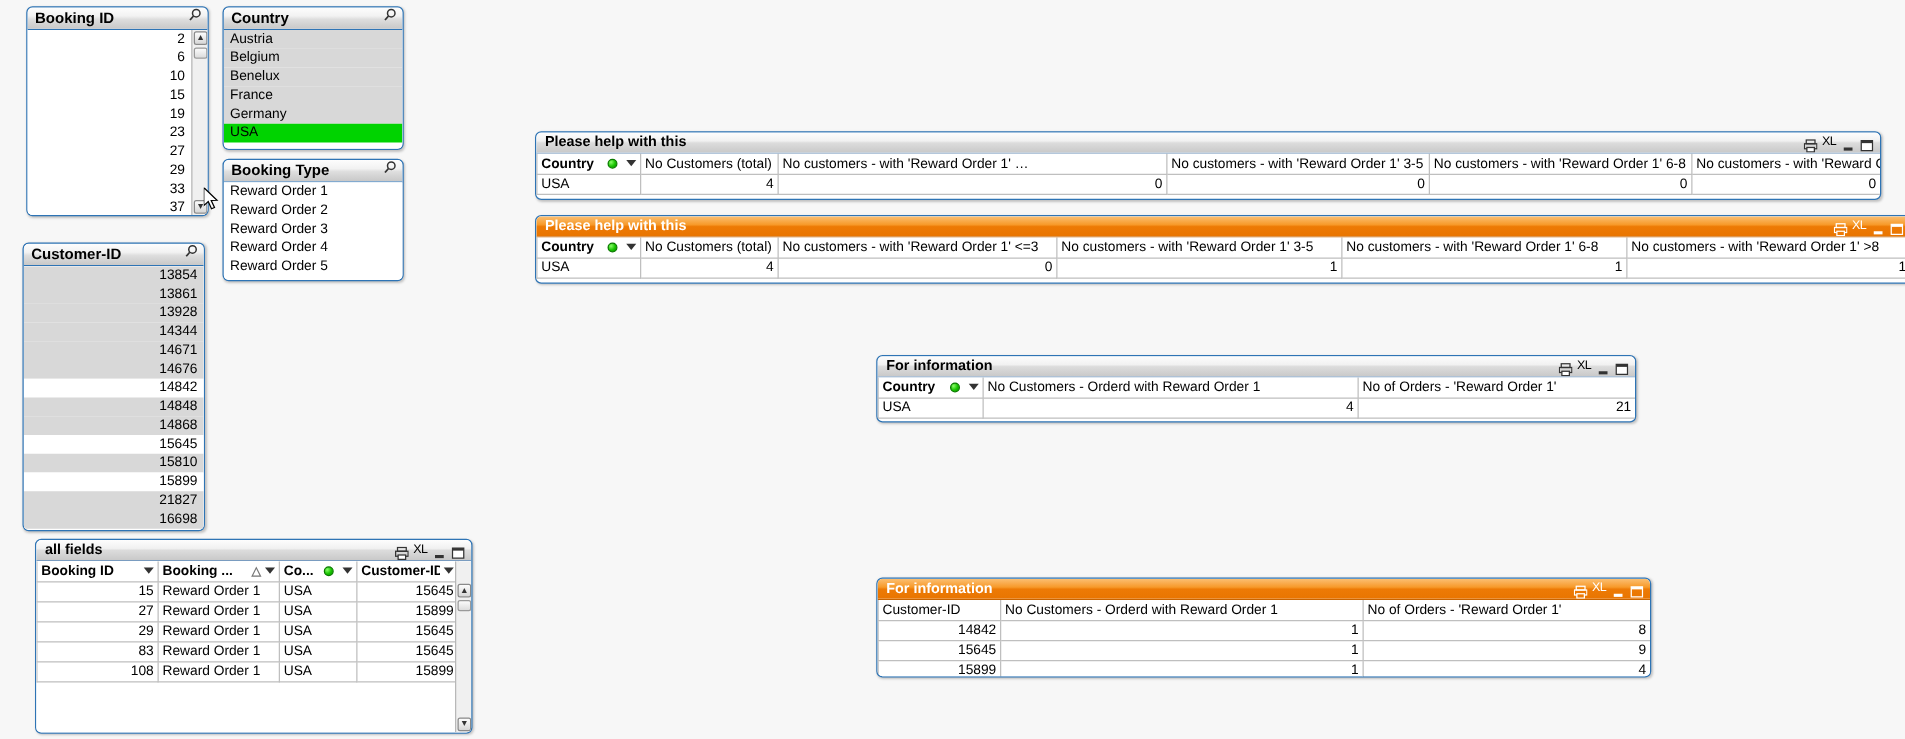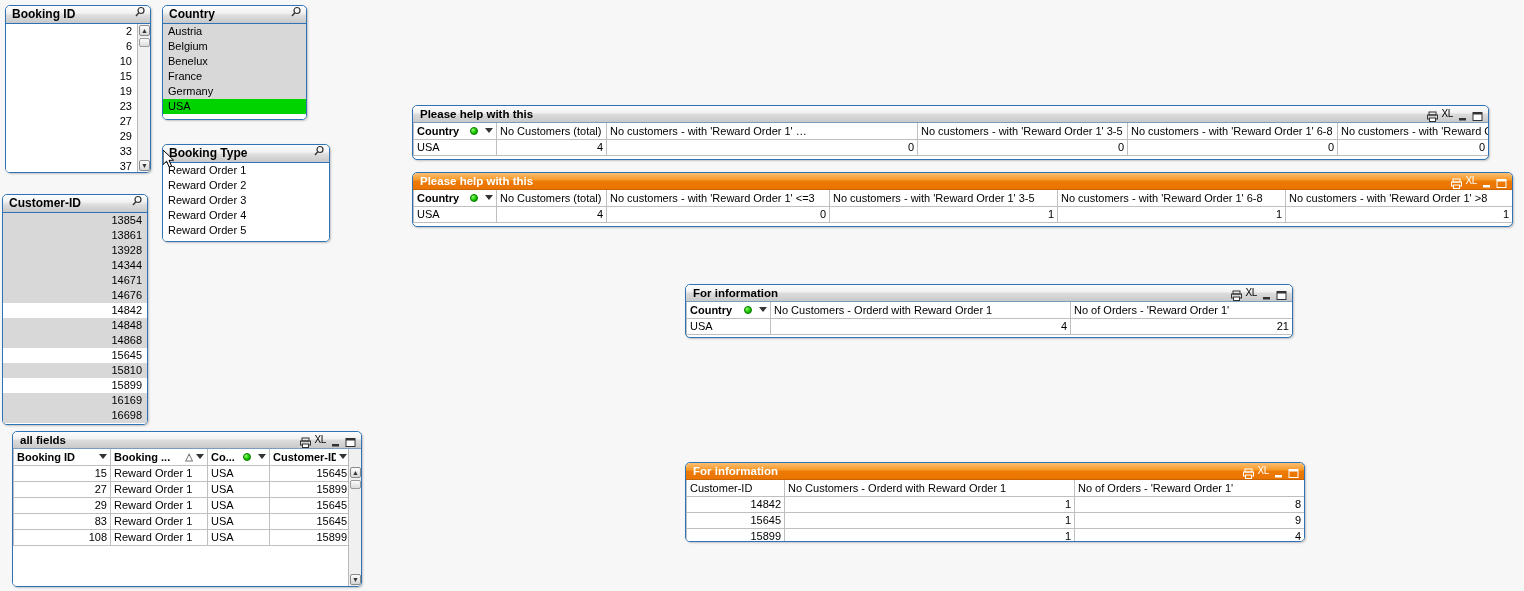--- a/index.html
+++ b/index.html
@@ -15,20 +15,21 @@
   #canvas { position: relative; width: 1524px; height: 591px; }
 
   
   .qobj {
     position: absolute;
     background: #fff;
     border: 1px solid #2e74b5;
     border-radius: 5px;
     box-shadow: 1px 1px 2px rgba(0,0,0,0.22);
     overflow: hidden;
+    margin-left: 16px;
   }
 
   
   .caption {
     position: relative;
     height: 17px;
     line-height: 16px;
     padding: 0 4px 0 7px;
     font-weight: bold;
     font-size: 11.5px;
@@ -193,21 +194,21 @@
     <div class="lbbody" id="country-rows">
         <div class="lbrow optional">Austria</div>
         <div class="lbrow optional">Belgium</div>
         <div class="lbrow optional">Benelux</div>
         <div class="lbrow optional">France</div>
         <div class="lbrow optional">Germany</div>
         <div class="lbrow selected">USA</div>
       </div>
   </div>
 
-  <div class="qobj" style="left:162px; top:144px; width:168px; height:98px;">
+  <div class="qobj" style="left:162px; top:127px; width:145px; height:98px;">
     <div class="lbcaption">
       <span class="t">Booking Type</span>
       <span>
         <svg width="12" height="12" viewBox="0 0 12 12">
             <circle cx="7" cy="4.5" r="3" fill="none" stroke="#333" stroke-width="1.2"></circle>
             <line x1="4.8" y1="6.8" x2="2" y2="10" stroke="#333" stroke-width="1.4"></line>
           </svg>
       </span>
     </div>
     <div class="lbbody" id="btype-rows">
@@ -235,21 +236,21 @@
         <div class="lbrow right optional">13928</div>
         <div class="lbrow right optional">14344</div>
         <div class="lbrow right optional">14671</div>
         <div class="lbrow right optional">14676</div>
         <div class="lbrow right plain">14842</div>
         <div class="lbrow right optional">14848</div>
         <div class="lbrow right optional">14868</div>
         <div class="lbrow right plain">15645</div>
         <div class="lbrow right optional">15810</div>
         <div class="lbrow right plain">15899</div>
-        <div class="lbrow right optional">16169</div>
+        <div class="lbrow right optional">21827</div>
         <div class="lbrow right optional">16698</div>
       </div>
   </div>
 
   <div class="qobj" style="left:12px; top:431px; width:350px; height:156px;">
     <div class="caption inactive">
       <span class="title">all fields</span>
       <span class="spacer"></span>
       <span class="capicons">
         <span>

